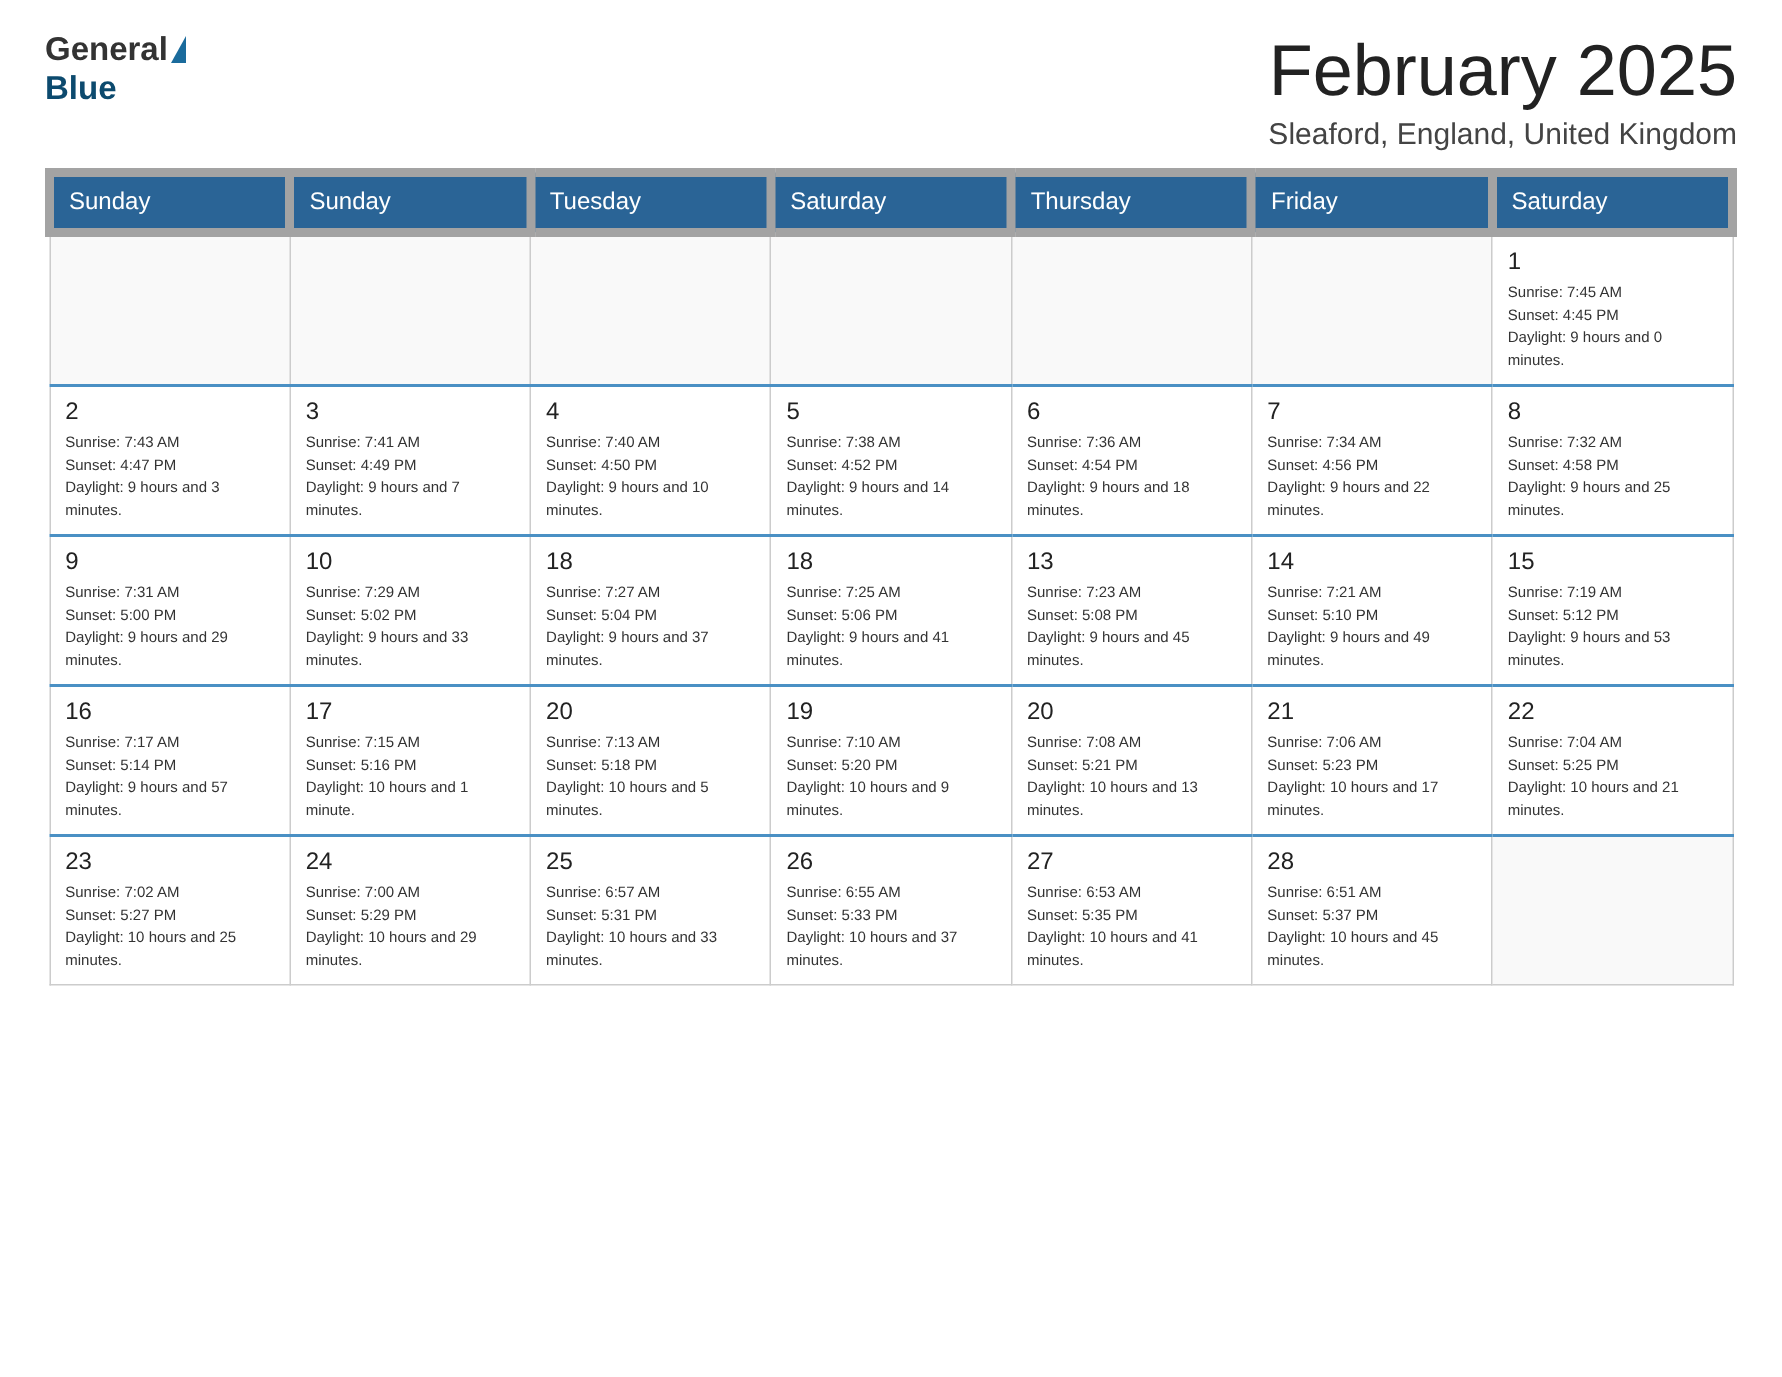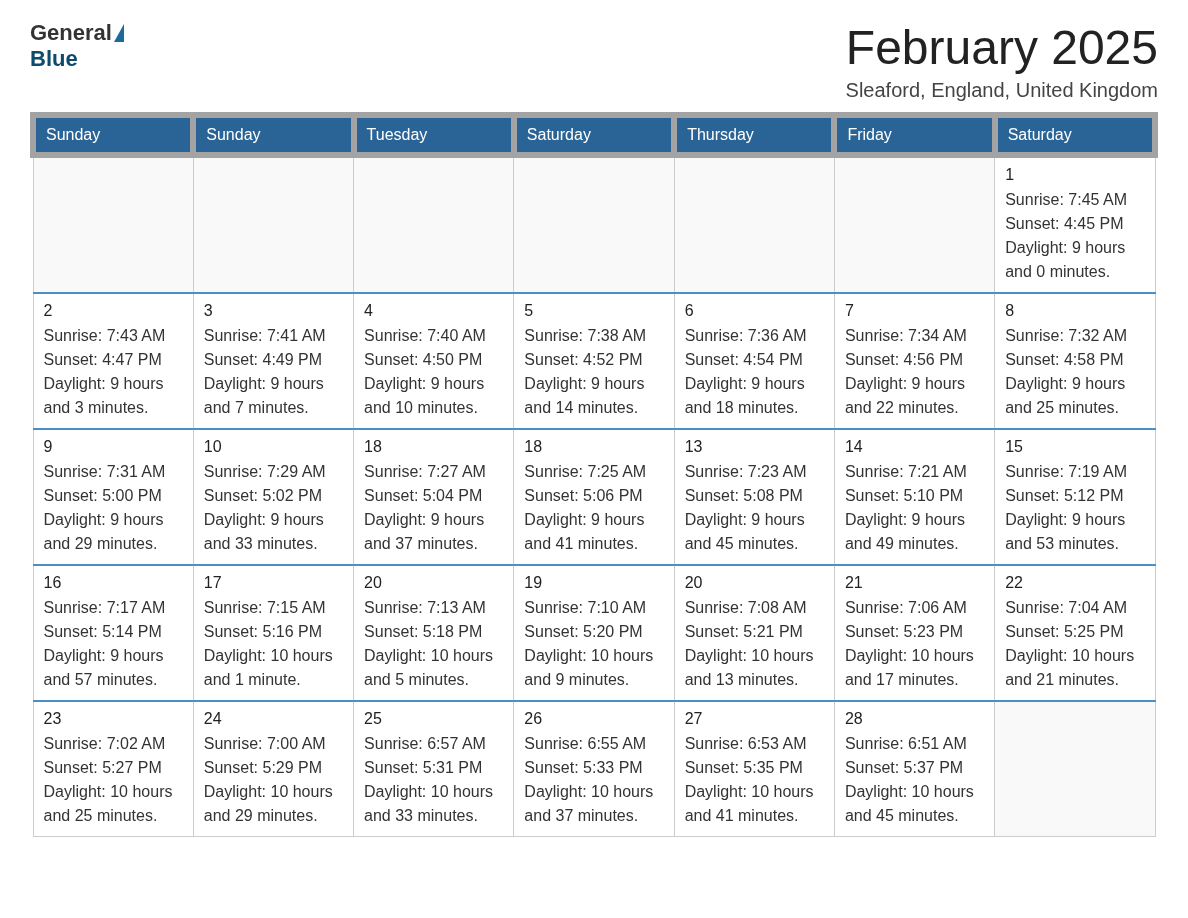--- a/index.html
+++ b/index.html
@@ -80,21 +80,21 @@
       color: #333;
     }
     .day-number {
       font-size: 16px;
       font-weight: normal;
       color: #222;
       display: block;
       margin-bottom: 4px;
     }
     .day-info {
-      font-size: 16px;
+      font-size: 10px;
       line-height: 1.5;
       color: #333;
     }
     .empty-cell {
       background: #f9f9f9;
     }
     tr:not(:first-child) td {
       border-top: 2px solid #2a6496;
     }
     .calendar thead tr th {

